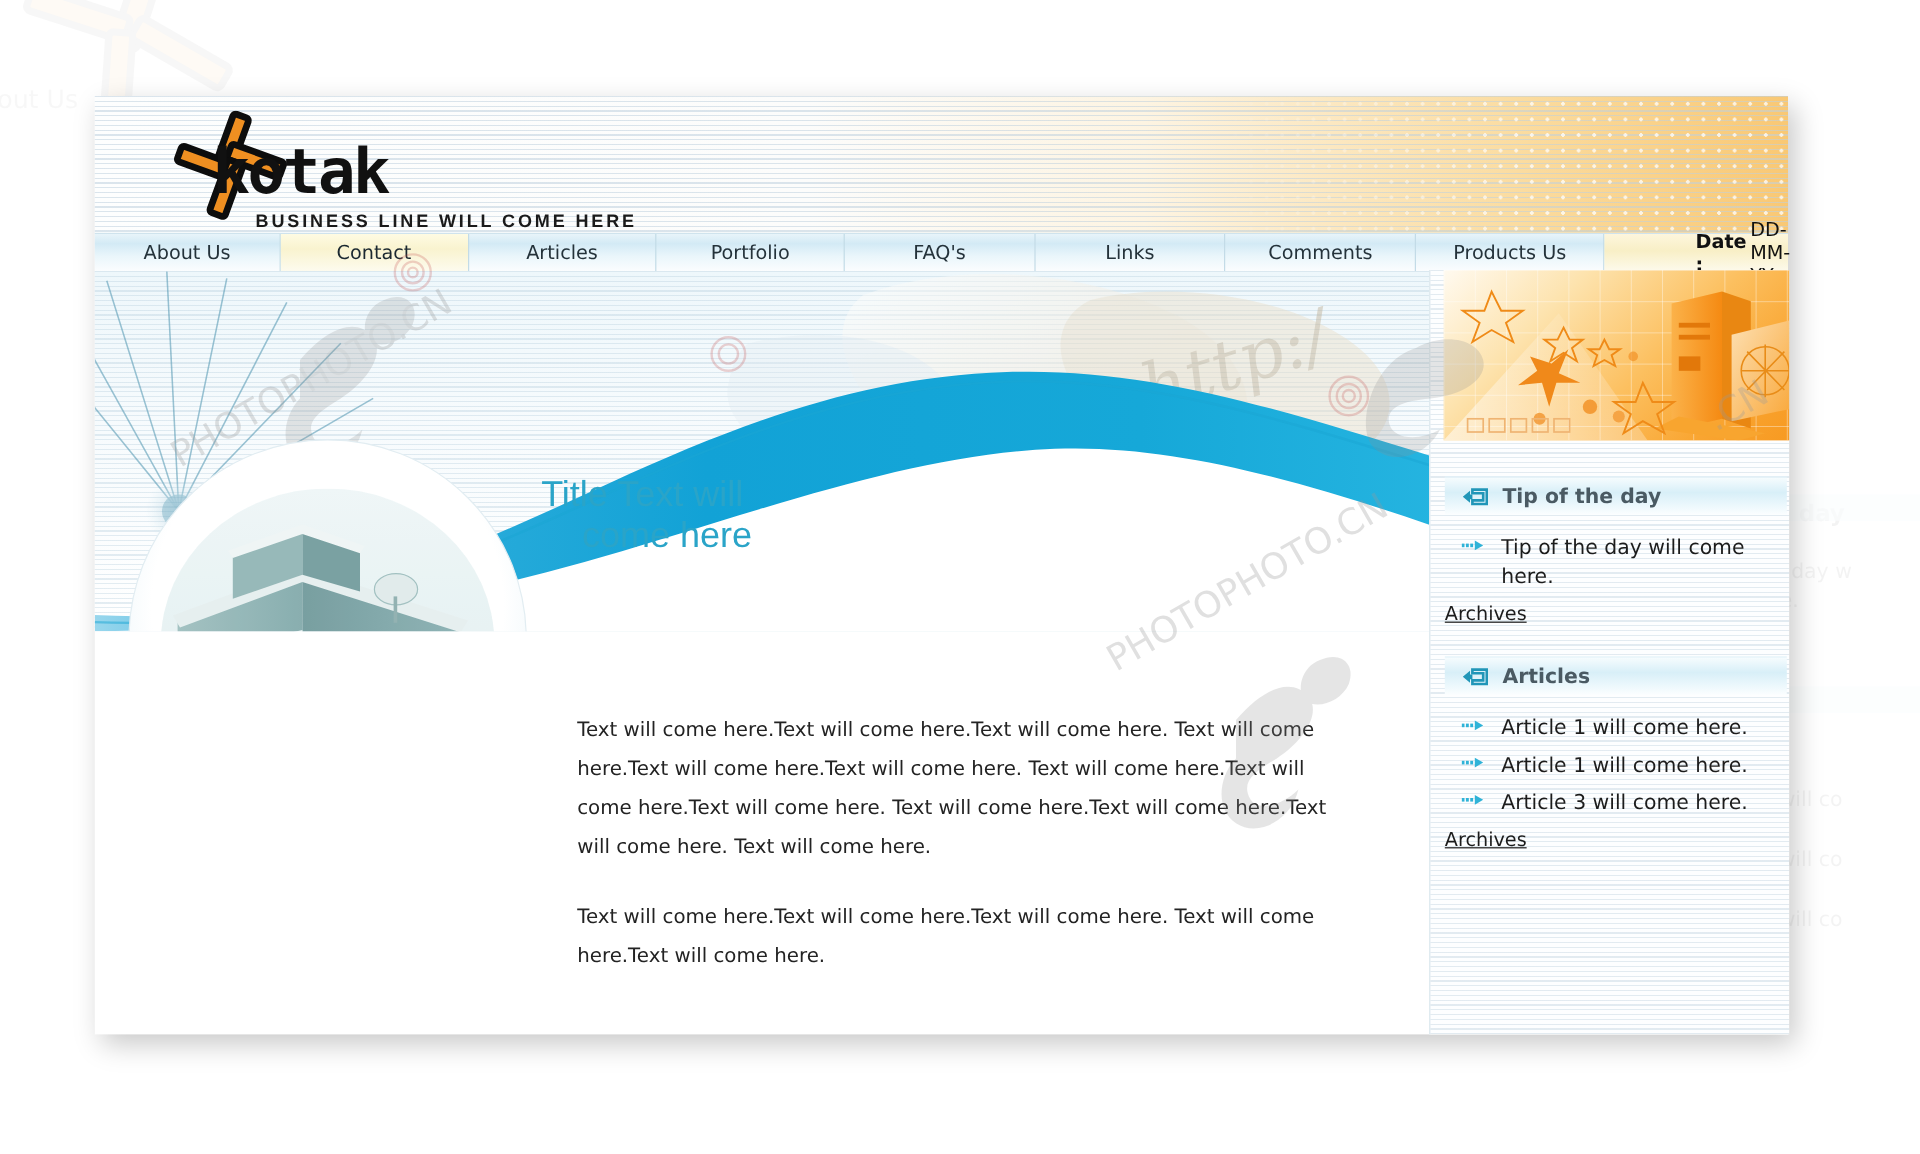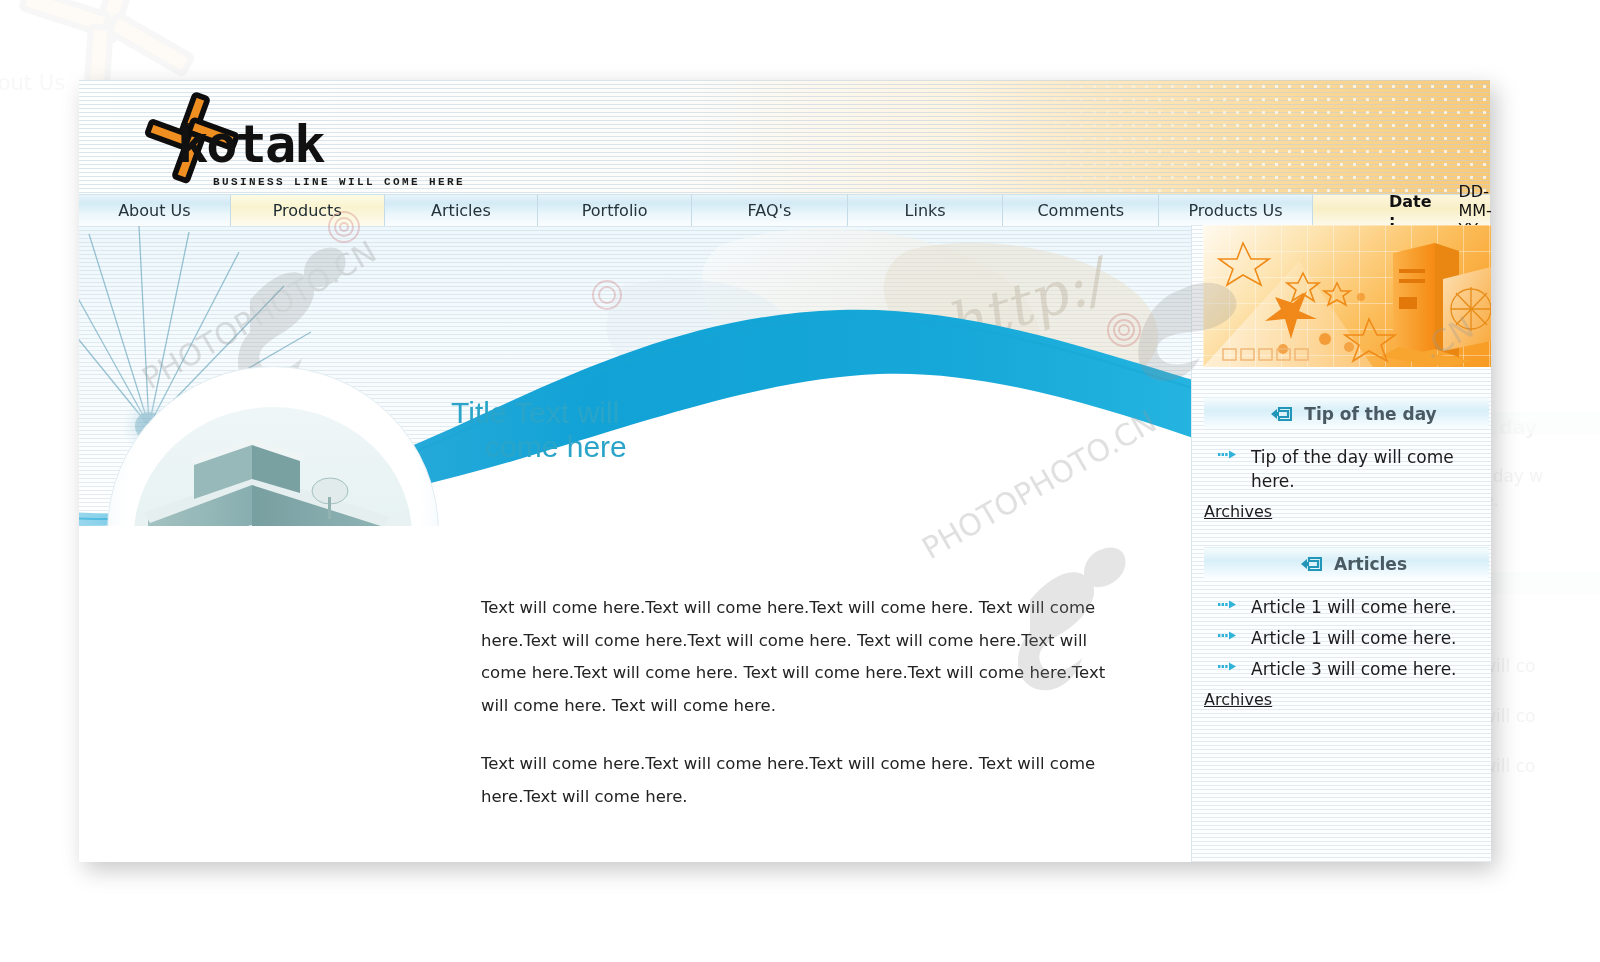--- a/index.html
+++ b/index.html
@@ -48,22 +48,22 @@
   .logo-mark{position:absolute;left:30px;top:6px;width:96px;height:96px;}
   .brand-wrap{position:absolute;left:36px;top:6px;width:620px;height:104px;}
   .brand-name{
     position:absolute;left:62px;top:32px;
     font-family:"DejaVu Sans Mono", monospace;
     font-size:52px;font-weight:700;letter-spacing:-2px;color:#111;
     line-height:1;
   }
   .brand-tag{
     position:absolute;left:98px;top:90px;
-    font-family:Liberation Mono, monospace;
-    font-size:11px;font-weight:700;letter-spacing:2.4px;color:#1a1a1a;
+    font-family:Liberation Sans, sans-serif;
+    font-size:15px;font-weight:700;letter-spacing:2.4px;color:#1a1a1a;
     text-transform:uppercase;
   }
 
   
   .nav{
     position:absolute;left:0;top:114px;width:1411px;height:31px;
     display:flex;align-items:stretch;
     background:linear-gradient(to bottom,#e8f4fa 0%,#d3eaf5 26%,#eaf6fb 60%,#fbfdfe 100%);
     border-top:1px solid #cfe3ed;
     border-bottom:1px solid #cfe3ed;
@@ -78,21 +78,21 @@
     cursor:pointer;
   }
   .nav-item.active{
     background:linear-gradient(to bottom,#fefbe3 0%,#f9f3cf 40%,#fdfbee 100%);
     color:#1b2830;
   }
   .nav-date{
     flex:1;display:flex;align-items:center;justify-content:flex-start;
     padding-left:76px;
     background:linear-gradient(to bottom,#fdf6dd 0%,#f8efc6 45%,#fdfaec 100%);
-    font-family:"DejaVu Sans", sans-serif;font-size:16px;color:#111;gap:24px;
+    font-family:"DejaVu Sans", sans-serif;font-size:16px;color:#111;
   }
   .nav-date b{font-weight:700;margin-right:3px;}
 
   
   .hero{
     position:absolute;left:0;top:146px;width:1112px;height:300px;overflow:hidden;
     background:
       repeating-linear-gradient(to bottom,
         rgba(176,202,218,.35) 0px, rgba(176,202,218,.35) 1px,
         rgba(255,255,255,0) 1px, rgba(255,255,255,0) 4px),
@@ -153,21 +153,20 @@
       linear-gradient(to bottom, rgba(255,255,255,.38) 1px, transparent 1px);
     background-size:26px 26px;
   }
   .side-banner svg{position:absolute;inset:0;}
 
   .sec-head{
     position:relative;margin:0 0 0 12px;width:285px;height:31px;
     display:flex;align-items:center;
     background:linear-gradient(to bottom,#f6fcfe 0%,#d8eff8 40%,#eaf7fc 72%,#fbfeff 100%);
     border-top:1px solid #e2f2f8;
-    justify-content:center;
   }
   .sec-head .sec-icon{margin:0 12px 0 14px;display:flex;}
   .sec-head .sec-title{
     font-family:"DejaVu Sans", sans-serif;
     font-size:17px;font-weight:700;color:#4a5a63;
   }
   .sec-body{margin-left:12px;width:285px;}
   .sec-list{list-style:none;margin:0;padding:16px 0 0 0;}
   .sec-list li{
     display:flex;align-items:flex-start;
@@ -229,21 +228,21 @@
             <rect x="46" y="52" width="17" height="58" rx="3" transform="rotate(20 54 81)"></rect>
           </g>
         </svg>
         <div class="brand-name">kotak</div>
         <div class="brand-tag">Business Line will come here</div>
       </div>
     </div>
 
     <div class="nav">
       <div class="nav-item" style="width:134px">About Us</div>
-      <div class="nav-item active" style="width:136px">Products</div>
+      <div class="nav-item active" style="width:136px">Contact</div>
       <div class="nav-item" style="width:136px">Articles</div>
       <div class="nav-item" style="width:136px">Portfolio</div>
       <div class="nav-item" style="width:138px">FAQ's</div>
       <div class="nav-item" style="width:138px">Links</div>
       <div class="nav-item" style="width:138px">Comments</div>
       <div class="nav-item" style="width:136px">Products Us</div>
       <div class="nav-date">
         <b>Date :</b>
         <span>DD-MM-YY</span>
       </div>

